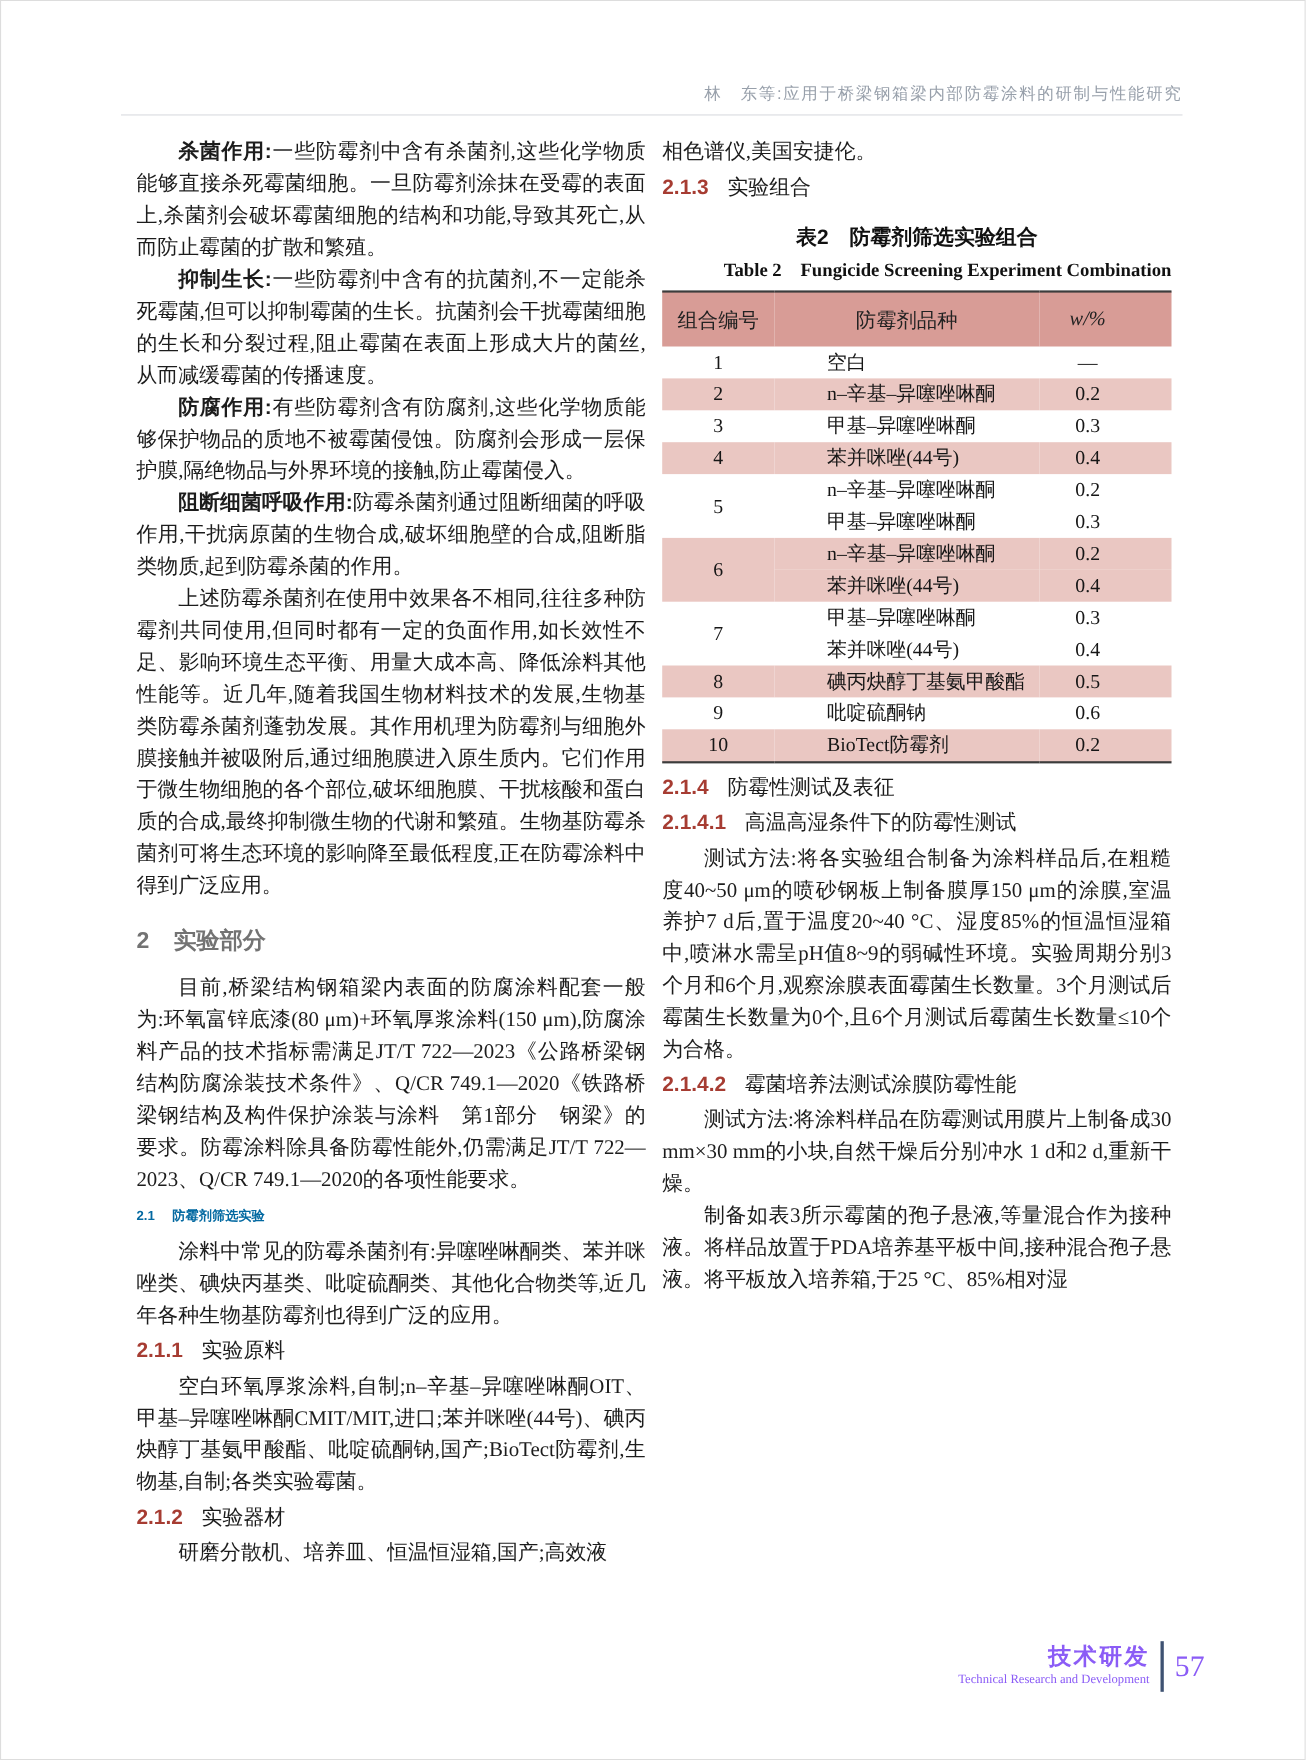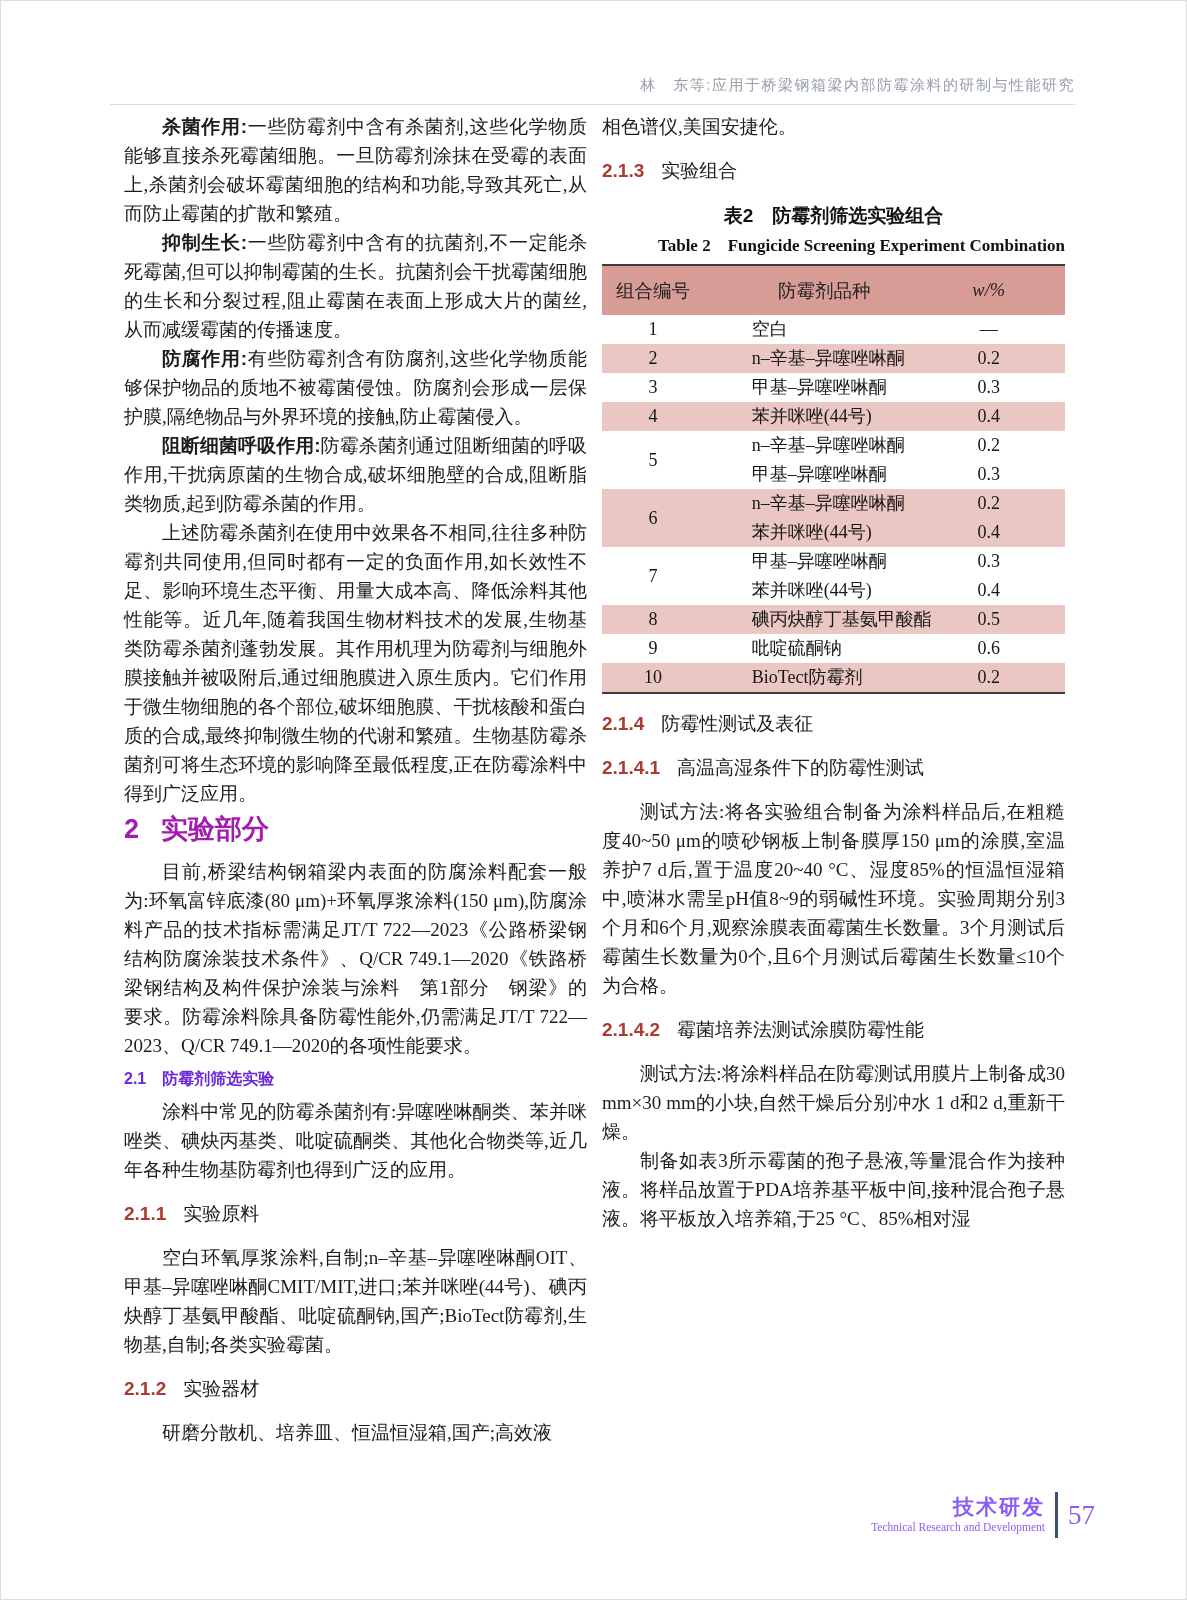--- a/index.html
+++ b/index.html
@@ -11,43 +11,43 @@
   }
   
   .running-title{
     position:absolute;top:76px;left:110px;right:112px;
     text-align:right;font-family:"Liberation Sans","DejaVu Sans",sans-serif;
     font-size:15px;color:#98a0ab;letter-spacing:1.5px;
   }
   .header-rule{position:absolute;top:104px;left:110px;right:112px;height:0;border-top:1px solid #d9dbdf;}
 
   
-  .columns{position:absolute;top:112px;left:124px;width:942px;display:flex;gap:15px;}
+  .columns{position:absolute;top:124px;left:124px;width:942px;display:flex;gap:15px;}
   .col{width:463px;}
 
   .para{
     margin:0;text-indent:2em;font-size:19px;line-height:29px;
     text-align:justify;text-justify:inter-character;
   }
   .lead{font-family:"Liberation Sans","DejaVu Sans",sans-serif;font-weight:bold;}
 
   
   .sec-h1{
-    margin:5px 0 12px;color:#a21caf;
+    margin:20px 0 12px;color:#737373;
     font-family:"Liberation Sans","DejaVu Sans",sans-serif;
-    font-size:27px;font-weight:bold;line-height:32px;
+    font-size:21px;font-weight:bold;line-height:32px;
   }
   .sec-h1 .num{margin-right:22px;}
   .sec-h2{
-    margin:5px 0 5px;color:#6d28d9;
+    margin:5px 0 5px;color:#0369a1;
     font-family:"Liberation Sans","DejaVu Sans",sans-serif;
-    font-size:16px;font-weight:bold;line-height:27px;
+    font-size:12px;font-weight:bold;line-height:27px;
   }
   .sec-h2 .num{margin-right:16px;}
-  .sec-h3{margin:15px 0;font-size:19px;line-height:29px;}
+  .sec-h3{margin:3px 0;font-size:19px;line-height:29px;}
   .sec-h3 .num{
     color:#a63c32;font-family:"Liberation Sans","DejaVu Sans",sans-serif;
     font-weight:bold;
   }
   .sec-h3 .title{margin-left:17px;color:#1c1c1c;}
 
   
   .table-block{margin:18px 0 8px;}
   .tbl-cap-zh{
     text-align:center;font-family:"Liberation Sans","DejaVu Sans",sans-serif;

